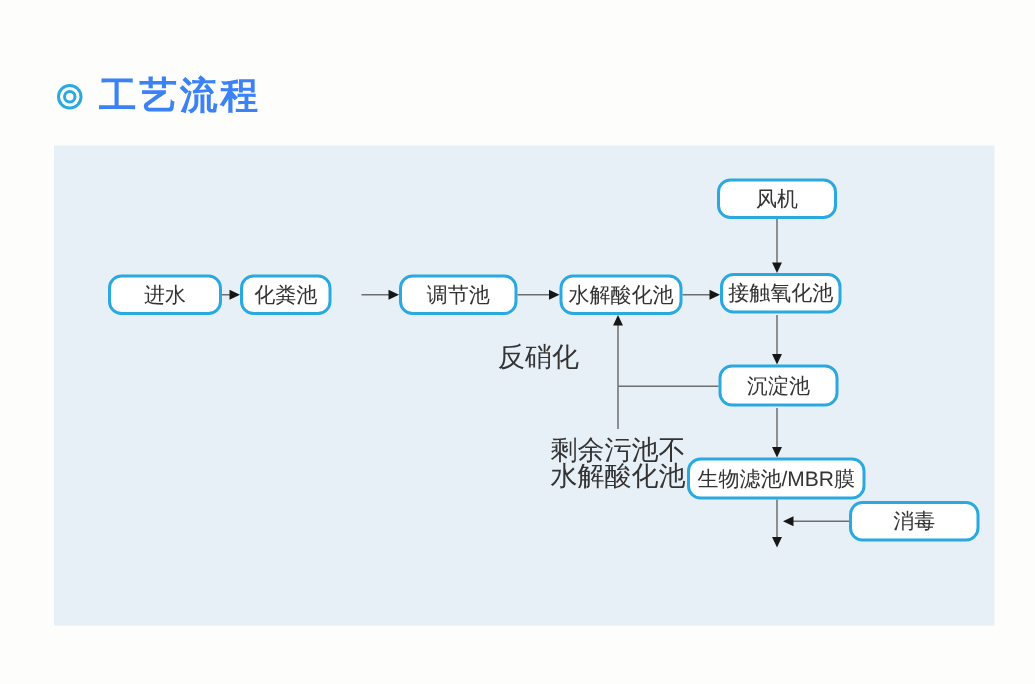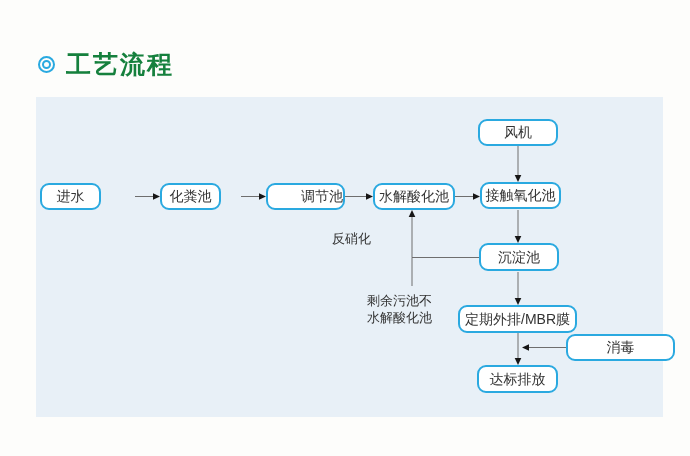--- a/index.html
+++ b/index.html
@@ -35,21 +35,21 @@
     width: 5px;
     height: 5px;
     border: 2px solid #29a9e0;
     border-radius: 50%;
   }
   .page-title {
     margin: 0 0 0 11px;
     font-size: 25px;
     font-weight: 700;
     letter-spacing: 2px;
-    color: #15803d;
+    color: #3b82f6;
     line-height: 1;
   }
 
   
   .panel {
     position: absolute;
     left: 36px;
     top: 97px;
     width: 627px;
     height: 320px;
@@ -73,21 +73,21 @@
     border-radius: 9px;
     color: #333333;
     font-size: 14px;
     line-height: 23px;
     text-align: center;
     white-space: nowrap;
   }
   .note {
     position: absolute;
     color: #333333;
-    font-size: 13px;
+    font-size: 18px;
     line-height: 17px;
     white-space: nowrap;
   }
 </style>
 </head>
 <body>
 
 <div class="page">
 
   <div class="header">
@@ -125,30 +125,29 @@
       <line x1="530" y1="250.5" x2="492" y2="250.5"></line>
       <polygon points="486,250.5 493,247.2 493,253.8"></polygon>
 
       <line x1="376" y1="160.5" x2="443" y2="160.5"></line>
       <line x1="376" y1="160.5" x2="376" y2="119"></line>
       <polygon points="376,113 372.7,120 379.3,120"></polygon>
 
       <line x1="376" y1="160.5" x2="376" y2="189"></line>
     </svg>
 
-    <div class="node" style="left:4px;  top:86px;  width:61px;text-align:center;">进水</div>
+    <div class="node" style="left:36px;  top:86px;  width:76px;text-align:center;">进水</div>
     <div class="node" style="left:124px; top:86px;  width:61px;">化粪池</div>
-    <div class="node" style="left:230px; top:86px;  width:79px;text-align:right;">调节池</div>
+    <div class="node" style="left:230px; top:86px;  width:79px;">调节池</div>
     <div class="node" style="left:337px; top:86px;  width:82px;">水解酸化池</div>
     <div class="node" style="left:444px; top:85px;  width:81px;">接触氧化池</div>
     <div class="node" style="left:443px; top:146px; width:80px; height:28px; line-height:24px;">沉淀池</div>
     <div class="node" style="left:442px; top:22px;  width:80px;">风机</div>
-    <div class="node" style="left:422px; top:208px; width:119px; height:28px; line-height:24px;">定期外排/MBR膜</div>
-    <div class="node" style="left:530px; top:237px; width:109px;">消毒</div>
-    <div class="node" style="left:441px; top:268px; width:81px; height:28px; line-height:24px;">达标排放</div>
+    <div class="node" style="left:422px; top:208px; width:119px; height:28px; line-height:24px;">生物滤池/MBR膜</div>
+    <div class="node" style="left:530px; top:237px; width:87px;">消毒</div>
 
     <div class="note" style="left:296px; top:133px;">反硝化</div>
     <div class="note" style="left:331px; top:195px;">
       <div>剩余污池不</div>
       <div>水解酸化池</div>
     </div>
 
   </div>
 
 </div>

